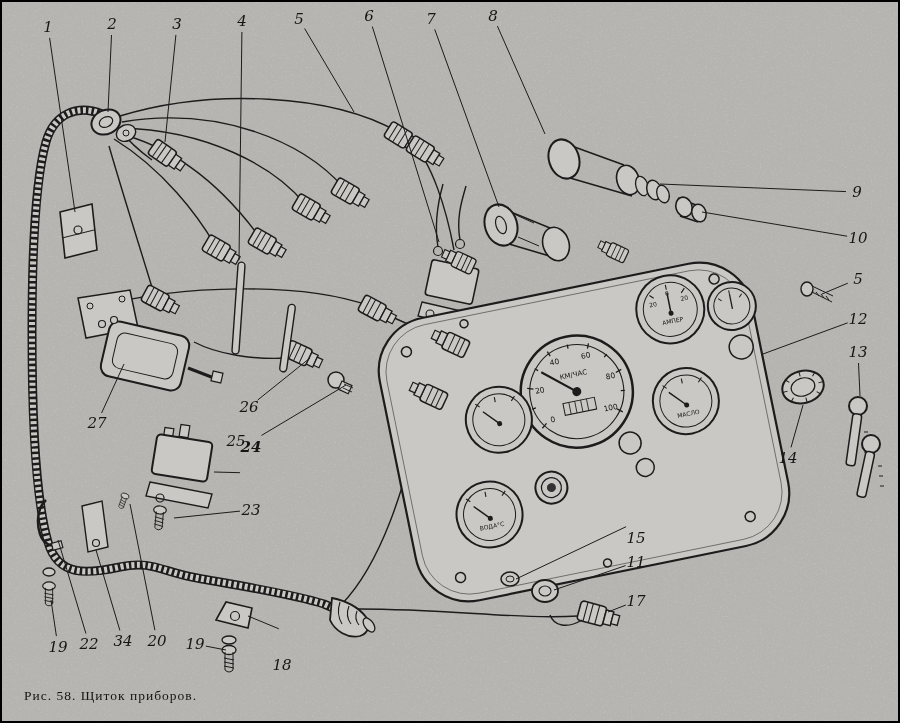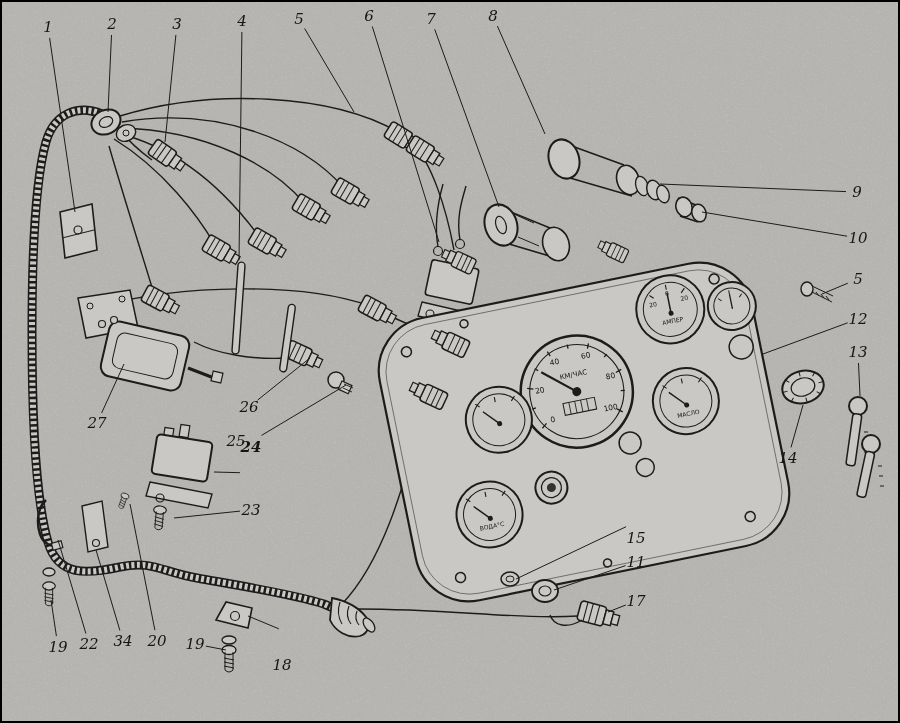--- a/index.html
+++ b/index.html
@@ -357,14 +357,15 @@
       <div class="callout" style="left: 121px; top: 639px;">34</div>
       <div class="callout" style="left: 87px; top: 642px;">22</div>
       <div class="callout" style="left: 56px; top: 645px;">19</div>
       <div class="callout" style="left: 249px; top: 508px;">23</div>
       <div class="callout" style="left: 249px; top: 445px; font-weight: bold;">24</div>
       <div class="callout" style="left: 234px; top: 439px;">25</div>
       <div class="callout" style="left: 247px; top: 405px;">26</div>
       <div class="callout" style="left: 95px; top: 421px;">27</div>
     </div>
 
+<div class="caption">Рис. 58. Щиток приборов.</div>
 
 </div>
 
 </body></html>

